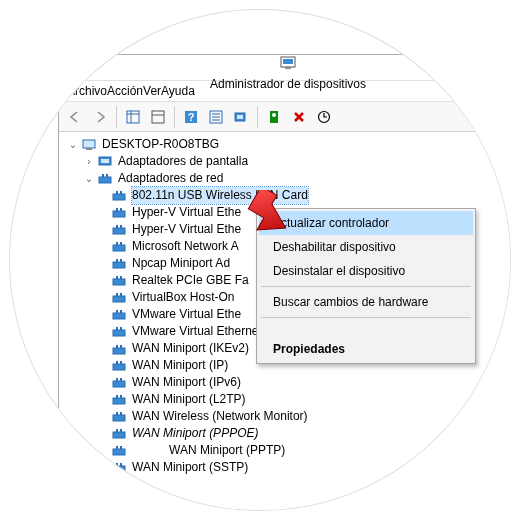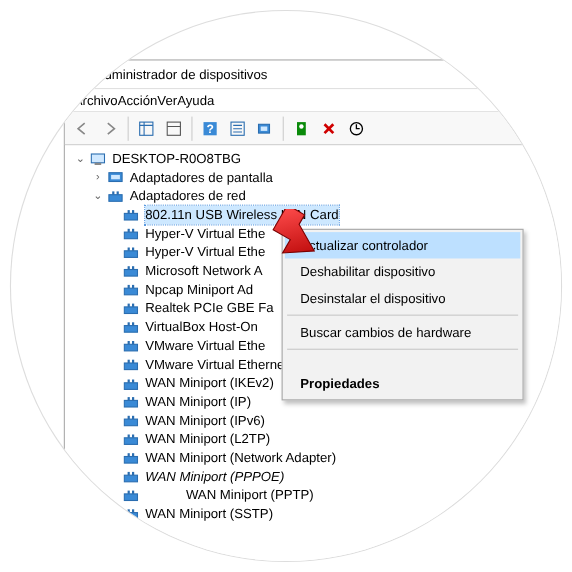--- a/index.html
+++ b/index.html
@@ -27,20 +27,21 @@
     border: 1px solid #aaa;
     background: #fff;
   }
   .titlebar {
     display: flex; align-items: center;
     height: 26px;
     padding: 0 6px;
     gap: 6px;
     border-bottom: 1px solid #e0e0e0;
     font-size: 12px;
+    flex-direction: column;
   }
   .title-icon svg { display: block; }
   .menubar {
     display: flex; 
     padding: 3px 8px;
     font-size: 12px;
     border-bottom: 1px solid #e0e0e0;
   }
   .menubar span { cursor: default; }
   .toolbar {
@@ -357,21 +358,21 @@
             <span class="label">WAN Miniport (L2TP)</span>
           </div>
           <div class="node" style="padding-left: 44px;">
             <span class="ic">
               <svg width="14" height="12">
                 <rect x="1" y="4" width="12" height="6" fill="#3a8ad6" stroke="#2a6db0"></rect>
                 <rect x="4" y="1" width="2" height="3" fill="#2a6db0"></rect>
                 <rect x="8" y="1" width="2" height="3" fill="#2a6db0"></rect>
               </svg>
             </span>
-            <span class="label">WAN Miniport (Network Adapter)</span>
+            <span class="label">WAN Wireless (Network Monitor)</span>
           </div>
           <div class="node" style="padding-left: 44px; font-style: italic;">
             <span class="ic">
               <svg width="14" height="12">
                 <rect x="1" y="4" width="12" height="6" fill="#3a8ad6" stroke="#2a6db0"></rect>
                 <rect x="4" y="1" width="2" height="3" fill="#2a6db0"></rect>
                 <rect x="8" y="1" width="2" height="3" fill="#2a6db0"></rect>
               </svg>
             </span>
             <span class="label">WAN Miniport (PPPOE)</span>

